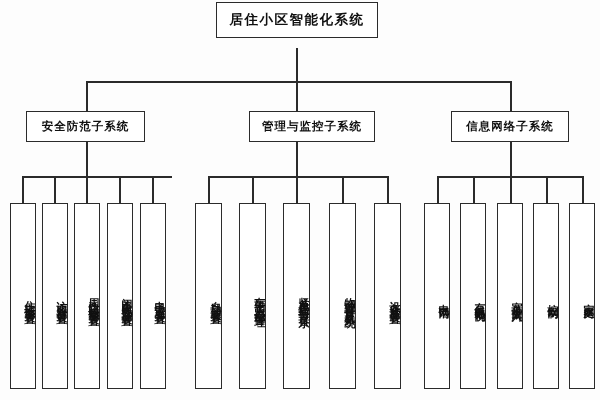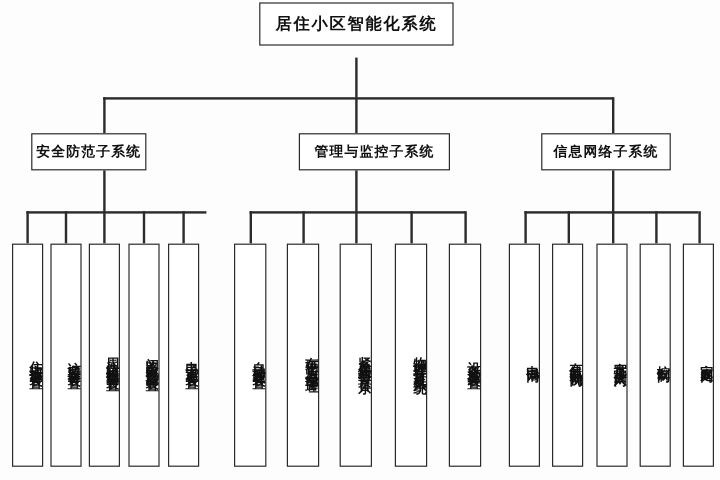--- a/index.html
+++ b/index.html
@@ -72,29 +72,29 @@
   </div>
 
   <div class="ln v" style="left:296px; top:48px; height:33px;"></div>
 
   <div class="ln h" style="left:86px; top:81px; width:425px;"></div>
 
   <div class="ln v" style="left:86px; top:81px; height:30px;"></div>
   <div class="ln v" style="left:296px; top:81px; height:30px;"></div>
   <div class="ln v" style="left:510px; top:81px; height:30px;"></div>
 
-  <div class="node level2" style="left:26px; top:111px; width:96px; height:31px;">
+  <div class="node level2" style="left:26px; top:111px; width:119px; height:31px;">
     <span>安全防范子系统</span>
   </div>
 
   <div class="node level2" style="left:249px; top:111px; width:126px; height:31px;">
     <span>管理与监控子系统</span>
   </div>
 
-  <div class="node level2" style="left:451px; top:111px; width:108px; height:31px;text-align:center;">
+  <div class="node level2" style="left:451px; top:111px; width:118px; height:31px;text-align:center;">
     <span>信息网络子系统</span>
   </div>
 
   <div class="ln v" style="left:86px; top:142px; height:34px;"></div>
   <div class="ln h" style="left:22px; top:176px; width:150px;"></div>
   <div class="ln v" style="left:22px;  top:176px; height:27px;"></div>
   <div class="ln v" style="left:54px;  top:176px; height:27px;"></div>
   <div class="ln v" style="left:86px;  top:176px; height:27px;"></div>
   <div class="ln v" style="left:119px; top:176px; height:27px;"></div>
   <div class="ln v" style="left:152px; top:176px; height:27px;"></div>

